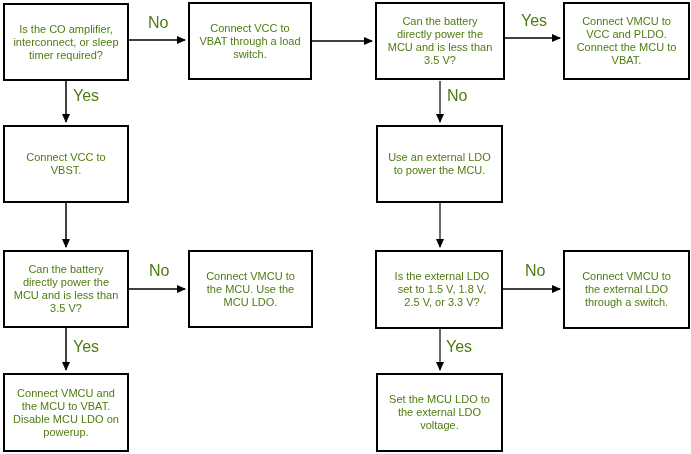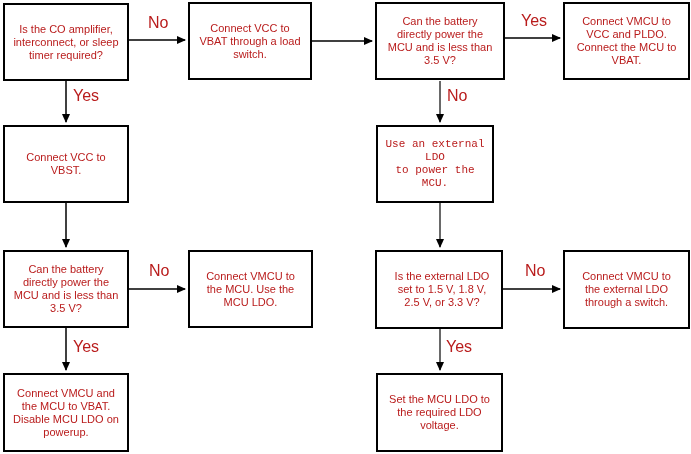--- a/index.html
+++ b/index.html
@@ -1,21 +1,21 @@
 <!DOCTYPE html>
 <html><head>
 <meta charset="utf-8">
 <style>
   html, body { margin:0; padding:0; background:#ffffff; }
   .canvas {
     position:relative;
     width:691px; height:454px;
     background:#ffffff;
     font-family:"Liberation Sans", sans-serif;
-    color:#b91c1c;
+    color:#4d7c0f;
     overflow:hidden;
   }
   .edges-layer { position:absolute; left:0; top:0; width:691px; height:454px; }
   .node {
     position:absolute;
     box-sizing:border-box;
     background:#ffffff;
     border:2px solid #000000;
     display:flex;
     align-items:center;
@@ -71,41 +71,41 @@
   <div class="node" style="left:375px; top:2px;   width:130px; height:78px;">Can the battery
 directly power the
 MCU and is less than
 3.5 V?</div>
   <div class="node" style="left:563px; top:2px;   width:127px; height:78px;">Connect VMCU to
 VCC and PLDO.
 Connect the MCU to
 VBAT.</div>
   <div class="node" style="left:3px;   top:125px; width:126px; height:78px;">Connect VCC to
 VBST.</div>
-  <div class="node" style="left:376px; top:125px; width:118px; height:78px;font-family:Liberation Mono, monospace;">Use an external LDO
+  <div class="node" style="left:376px; top:125px; width:127px; height:78px;">Use an external LDO
 to power the MCU.</div>
   <div class="node" style="left:3px;   top:250px; width:126px; height:78px;">Can the battery
 directly power the
 MCU and is less than
 3.5 V?</div>
   <div class="node" style="left:188px; top:250px; width:125px; height:78px;">Connect VMCU to
 the MCU. Use the
 MCU LDO.</div>
   <div class="node" style="left:375px; top:250px; width:128px; height:79px;padding-left:8px;">Is the external LDO
 set to 1.5 V, 1.8 V,
 2.5 V, or 3.3 V?</div>
   <div class="node" style="left:563px; top:250px; width:127px; height:79px;">Connect VMCU to
 the external LDO
 through a switch.</div>
   <div class="node" style="left:3px;   top:373px; width:126px; height:79px;">Connect VMCU and
 the MCU to VBAT.
 Disable MCU LDO on
 powerup.</div>
   <div class="node" style="left:376px; top:373px; width:127px; height:79px;">Set the MCU LDO to
-the required LDO
+the external LDO
 voltage.</div>
 
   <div class="edge-label" style="left:147px; top:16px;">No</div>
   <div class="edge-label" style="left:520px; top:14px;">Yes</div>
   <div class="edge-label" style="left:72px;  top:89px;">Yes</div>
   <div class="edge-label" style="left:446px; top:89px;">No</div>
   <div class="edge-label" style="left:148px; top:264px;">No</div>
   <div class="edge-label" style="left:524px; top:264px;">No</div>
   <div class="edge-label" style="left:72px;  top:340px;">Yes</div>
   <div class="edge-label" style="left:445px; top:340px;">Yes</div>

